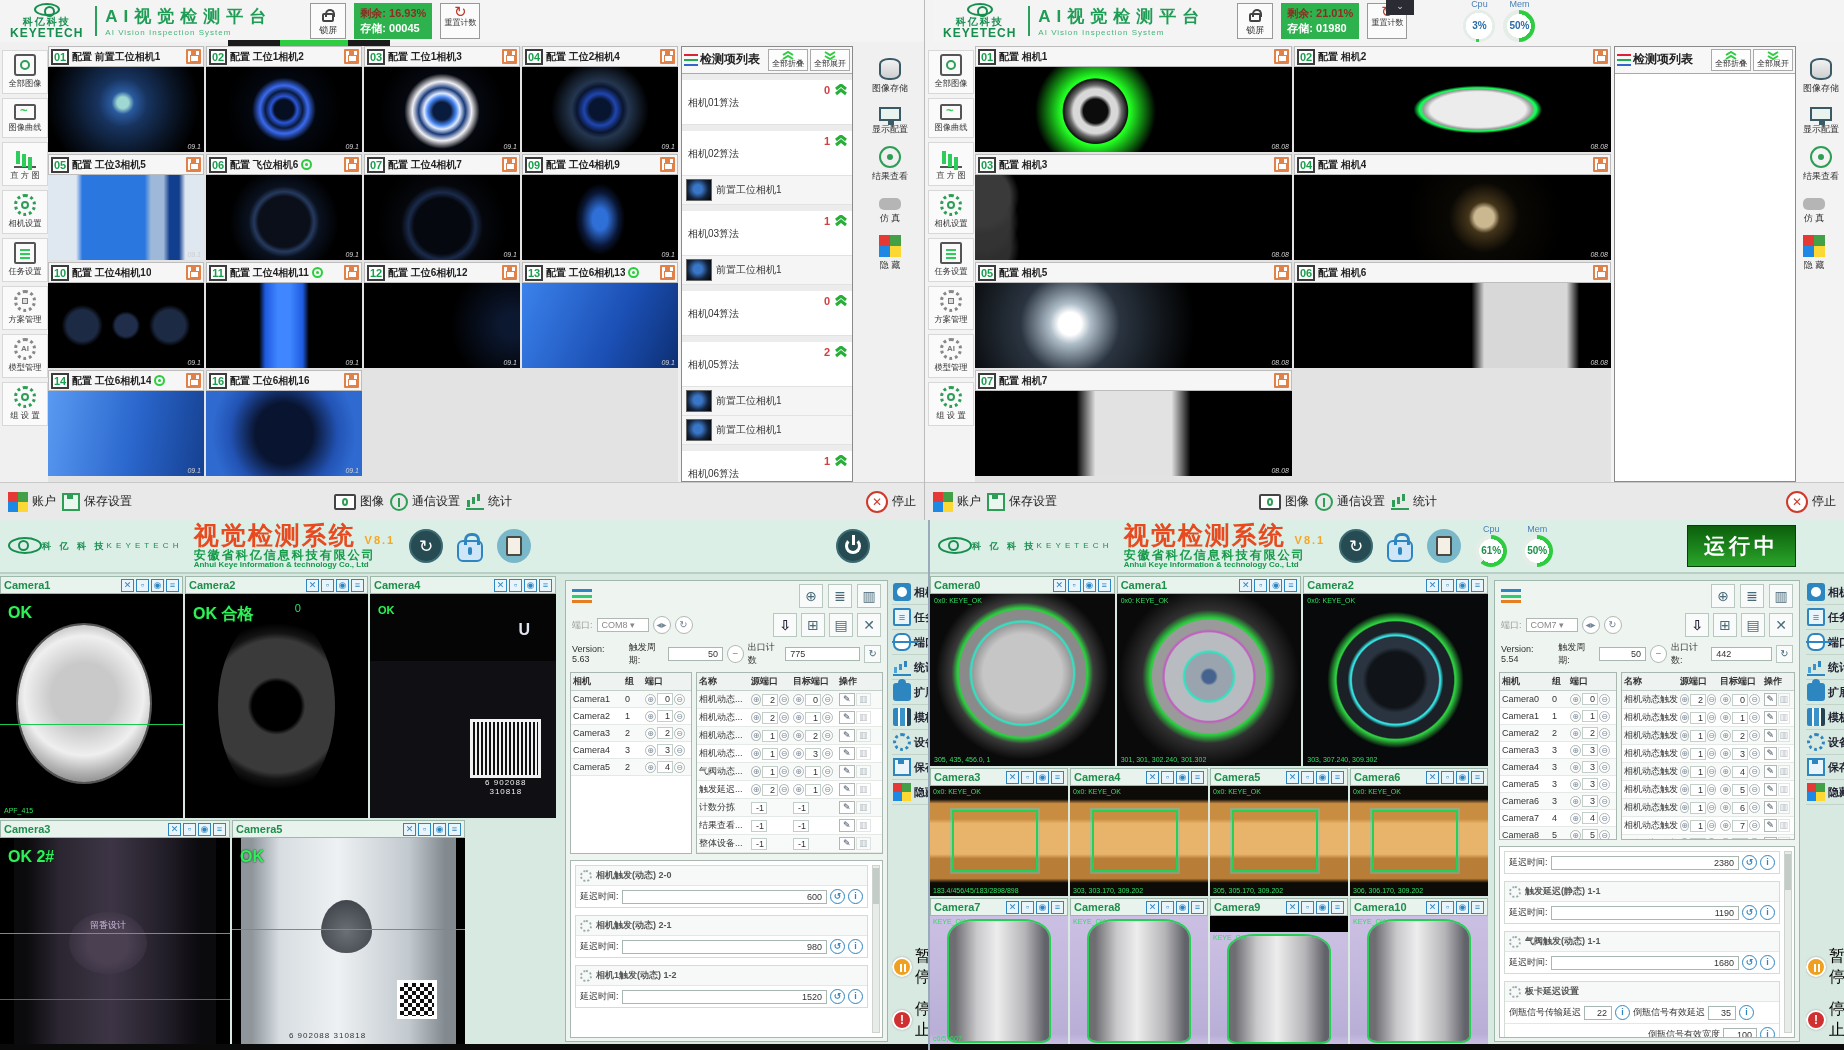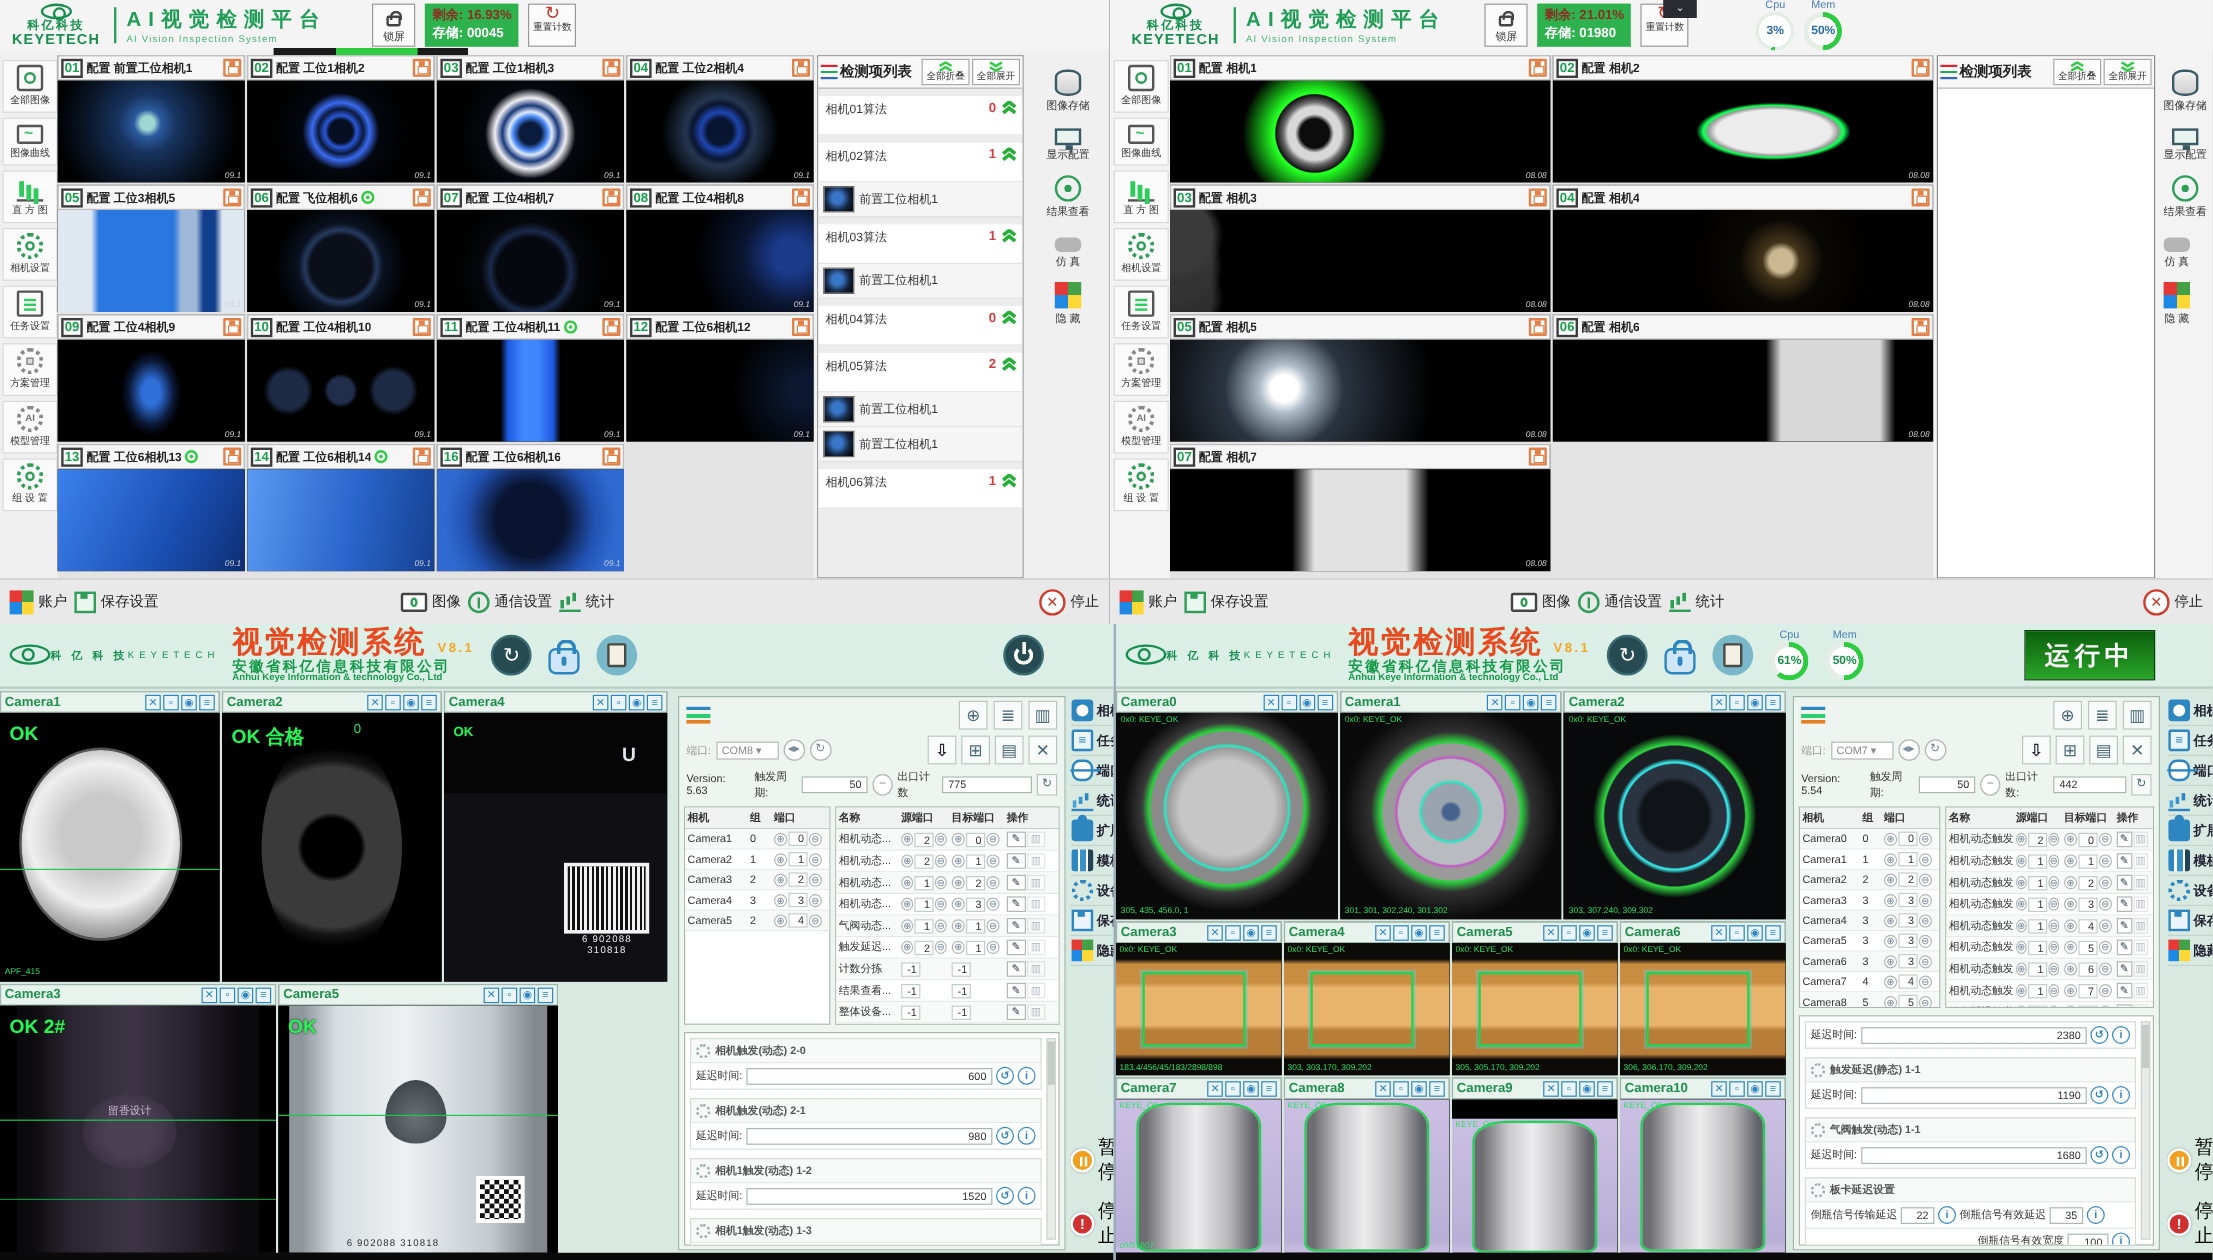--- a/index.html
+++ b/index.html
@@ -100,21 +100,21 @@
   
   .dpanel{position:absolute;top:46px;bottom:38px;background:#fff;border:1px solid #8a8a8a;display:flex;flex-direction:column;}
   #tl .dpanel{left:681px;width:172px;}
   #tr .dpanel{left:689px;width:182px;}
   .dhead{display:flex;align-items:center;border-bottom:1px solid #aaa;background:#f7f7f7;padding:2px;gap:2px;}
   .listicon{width:14px;height:12px;display:inline-block;background:linear-gradient(#d23 0 2px,transparent 2px 5px,#2a5 5px 7px,transparent 7px 10px,#36c 10px 12px);}
   .dtitle{font-size:12px;font-weight:bold;color:#222;white-space:nowrap;flex:1;}
   .dbtn{border:1px solid #aaa;background:#fdfdfd;display:flex;flex-direction:column;align-items:center;font-size:8px;color:#333;padding:1px 3px;line-height:1.1;}
   .dbody{flex:1;overflow:hidden;background:#ececec;}
   .drow{background:#fff;border-bottom:1px solid #e2e2e2;padding:4px 4px 14px 6px;display:flex;align-items:flex-start;gap:4px;margin-top:6px;}
-  .dlabel{font-size:10px;color:#333;flex:1;}
+  .dlabel{font-size:10px;color:#333;flex:1;margin-top:12px;}
   .dcount{font-size:11px;color:#d04040;font-weight:bold;}
   .drowt{background:#f5f5f5;border-bottom:1px solid #e2e2e2;padding:3px 4px;display:flex;align-items:center;gap:4px;}
   .dthumb{width:26px;height:22px;background:radial-gradient(circle at 45% 45%,#3a76c8 0 25%,#14253e 60%,#000);border:1px solid #666;}
   .dtlabel{font-size:10px;color:#333;}
   .chev{flex:none;}
   
   .strip{position:absolute;top:46px;bottom:38px;display:flex;flex-direction:column;gap:10px;padding-top:12px;align-items:center;}
   #tl .strip{left:856px;width:68px;}
   #tr .strip{left:874px;width:45px;align-items:flex-start;padding-left:4px;}
   .str-item{display:flex;flex-direction:column;align-items:center;gap:2px;}
@@ -426,33 +426,20 @@
 
             <span class="sp"></span>
             <span class="flp"></span>
           </div>
           <div class="timg">
             <div class="scene s-darkring2"></div>
             <span class="ts">09.1</span>
           </div>
         </div>
 
-        <div class="tile">
-          <div class="tlab">
-            <span class="numbox">08</span>
-            <span class="tltext">配置 工位4相机8</span>
-
-            <span class="sp"></span>
-            <span class="flp"></span>
-          </div>
-          <div class="timg">
-            <div class="scene s-wisp"></div>
-            <span class="ts">09.1</span>
-          </div>
-        </div>
 
         <div class="tile">
           <div class="tlab">
             <span class="numbox">09</span>
             <span class="tltext">配置 工位4相机9</span>
 
             <span class="sp"></span>
             <span class="flp"></span>
           </div>
           <div class="timg">
@@ -1352,32 +1339,20 @@
                 <span>相机1触发(动态) 1-2</span>
               </div>
               <div class="sect-r">
                 <span>延迟时间:</span>
                 <span class="inp">1520</span>
                 <span class="cib">↺</span>
                 <span class="cib">i</span>
               </div>
             </div>
 
-            <div class="sect">
-              <div class="sect-h">
-                <span class="gearmini"></span>
-                <span>相机1触发(动态) 1-3</span>
-              </div>
-              <div class="sect-r">
-                
-                
-                
-                
-              </div>
-            </div>
 
         </div>
         <div class="sbar">
             <i></i>
           </div>
       </div>
     </div>
 
     <nav class="bnav">
       <div>

